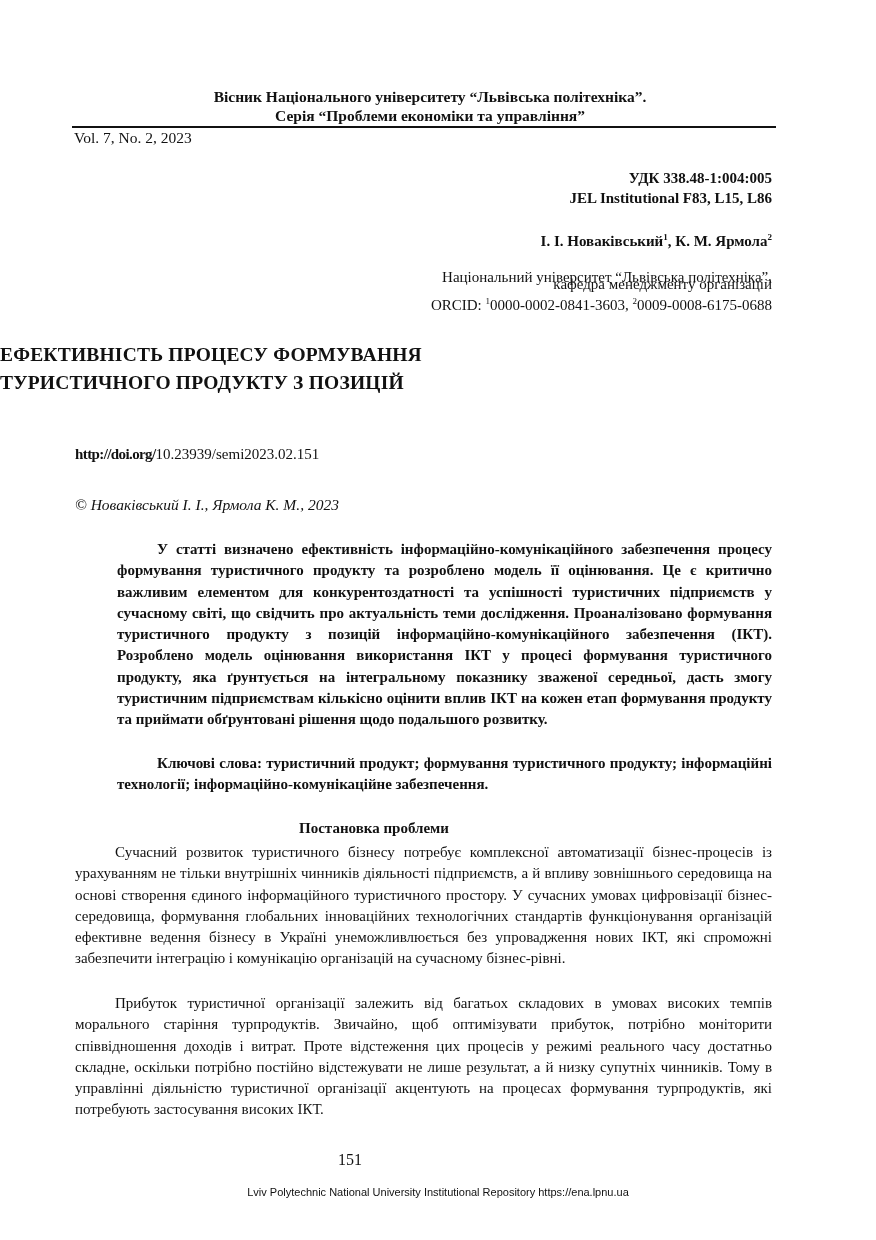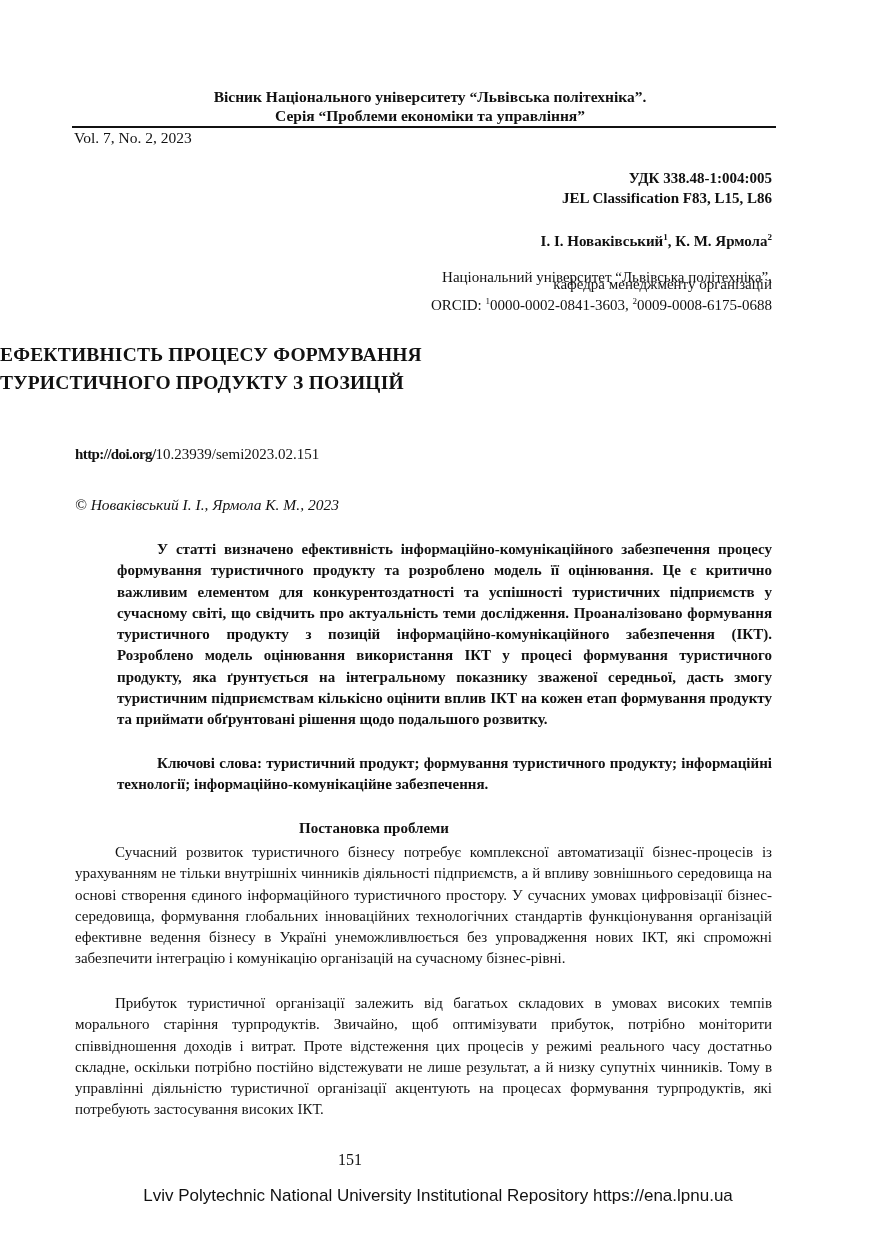--- a/index.html
+++ b/index.html
@@ -17,33 +17,33 @@
   .copy { left: 75px; top: 496px; font-size: 15.5px; font-style: italic; }
   .block { left: 117px; width: 655px; font-size: 15px; line-height: 21.3px; text-align: justify; }
   .indent { text-indent: 40px; }
   .abstract { top: 539px; font-weight: bold; }
   .keywords { top: 753px; font-weight: bold; }
   .section { left: 0; width: 748px; text-align: center; top: 820px; font-weight: bold; font-size: 15px; }
   .body { left: 75px; width: 697px; font-size: 15px; line-height: 21.3px; text-align: justify; }
   .p1 { top: 842px; }
   .p2 { top: 993px; }
   .pagenum { left: 0; width: 700px; text-align: center; top: 1151px; font-size: 16px; }
-  .footer { left: 0; width: 876px; text-align: center; top: 1186px; font-size: 17px; font-family: "Liberation Sans", sans-serif; }
+  .footer { left: 0; width: 876px; text-align: center; top: 1186px; font-size: 11px; font-family: "Liberation Sans", sans-serif; }
   sup { font-size: 9px; vertical-align: super; line-height: 0; }
 </style>
 </head>
 <body>
 
 <div class="abs journal" style="top:87px;">Вісник Національного університету “Львівська політехніка”.</div>
 <div class="abs journal" style="top:106px;">Серія “Проблеми економіки та управління”</div>
 <div class="abs rule"></div>
 <div class="abs vol">Vol. 7, No. 2, 2023</div>
 
 <div class="abs right bold" style="top:168px;">УДК 338.48-1:004:005</div>
-<div class="abs right bold" style="top:188px;">JEL Classification F83, L15, L86</div>
+<div class="abs right bold" style="top:188px;">JEL Institutional F83, L15, L86</div>
 
 <div class="abs right bold" style="top:231px;">
   <span>І. І. Новаківський</span><sup>1</sup><span>, </span><span>К. М. Ярмола</span><sup>2</sup>
 </div>
 <div class="abs right" style="top:267px;">Національний університет “Львівська політехніка”,</div>
 <div class="abs right" style="top:274px;">кафедра менеджменту організацій</div>
 <div class="abs right" style="top:295px;">
   <span>ORCID: </span><sup>1</sup><span>0000-0002-0841-3603, </span><sup>2</sup><span>0009-0008-6175-0688</span>
 </div>
 

